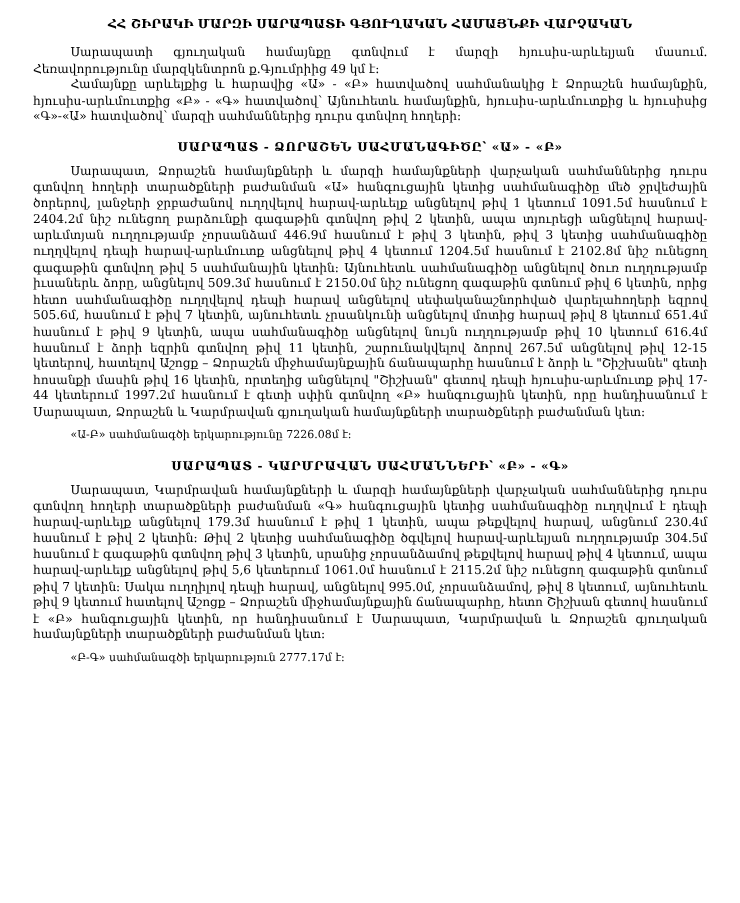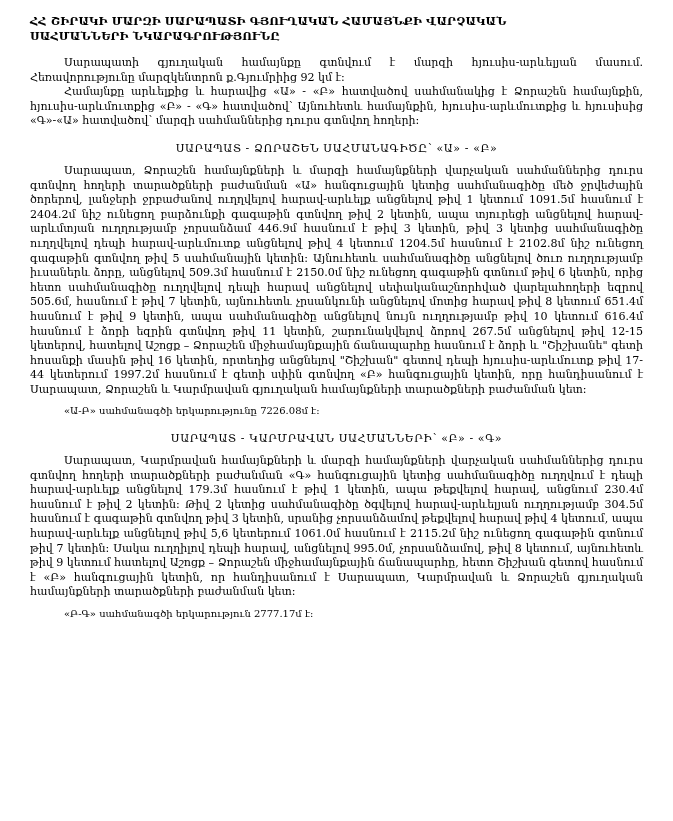--- a/index.html
+++ b/index.html
@@ -15,33 +15,33 @@
     overflow: hidden;
   }
   .page {
     width: 673px;
     height: 821px;
     position: relative;
     box-sizing: border-box;
     padding: 14px 30px 0 30px;
   }
   .doc-title {
-    text-align: left;
+    text-align: center;
     font-weight: bold;
     font-size: 11.2px;
     line-height: 15px;
     letter-spacing: 0.1px;
     margin: 0 0 2px 0;
   }
   .doc-title .line {
     display: block;
   }
   .section-heading {
     text-align: center;
-    font-weight: normal;
+    font-weight: bold;
     font-size: 11px;
     letter-spacing: 0.6px;
     margin: 13px 0 9px 0;
   }
   p.body-par {
     margin: 0;
     font-size: 11.1px;
     line-height: 14.6px;
     text-align: justify;
     text-indent: 34px;
@@ -59,26 +59,25 @@
   .spacer-sm { height: 7px; }
   .spacer-md { height: 10px; }
 </style>
 </head>
 <body>
 
 <div class="page">
 
   <div class="doc-title">
     <span class="line">ՀՀ ՇԻՐԱԿԻ ՄԱՐԶԻ ՍԱՐԱՊԱՏԻ ԳՅՈՒՂԱԿԱՆ ՀԱՄԱՅՆՔԻ ՎԱՐՉԱԿԱՆ</span>
-    <span class="line">ՍԱՀՄԱՆՆԵՐԻ ՆԿԱՐԱԳՐՈՒԹՅՈՒՆԸ</span>
   </div>
 
   <div class="spacer-md"></div>
 
-  <p class="body-par">Սարապատի գյուղական համայնքը գտնվում է մարզի հյուսիս-արևելյան մասում. Հեռավորությունը մարզկենտրոն ք.Գյումրիից 92 կմ է:</p>
+  <p class="body-par">Սարապատի գյուղական համայնքը գտնվում է մարզի հյուսիս-արևելյան մասում. Հեռավորությունը մարզկենտրոն ք.Գյումրիից 49 կմ է:</p>
   <p class="body-par">Համայնքը արևելքից և հարավից «Ա» - «Բ» հատվածով սահմանակից է Ձորաշեն համայնքին, հյուսիս-արևմուտքից «Բ» - «Գ» հատվածով՝ Այնուհետև համայնքին, հյուսիս-արևմուտքից և հյուսիսից «Գ»-«Ա» հատվածով՝ մարզի սահմաններից դուրս գտնվող հողերի:</p>
 
   <div class="section-heading">ՍԱՐԱՊԱՏ - ՁՈՐԱՇԵՆ ՍԱՀՄԱՆԱԳԻԾԸ՝ «Ա» - «Բ»</div>
 
   <p class="body-par">Սարապատ, Ձորաշեն համայնքների և մարզի համայնքների վարչական սահմաններից դուրս գտնվող հողերի տարածքների բաժանման «Ա» հանգուցային կետից սահմանագիծը մեծ ջրվեժային ծորերով, լանջերի ջրբաժանով ուղղվելով հարավ-արևելք անցնելով թիվ 1 կետում 1091.5մ հասնում է 2404.2մ նիշ ունեցող բարձունքի գագաթին գտնվող թիվ 2 կետին, ապա տյուրեցի անցնելով հարավ-արևմտյան ուղղությամբ չորսանձամ 446.9մ հասնում է թիվ 3 կետին, թիվ 3 կետից սահմանագիծը ուղղվելով դեպի հարավ-արևմուտք անցնելով թիվ 4 կետում 1204.5մ հասնում է 2102.8մ նիշ ունեցող գագաթին գտնվող թիվ 5 սահմանային կետին: Այնուհետև սահմանագիծը անցնելով ծուռ ուղղությամբ իւսաներև ձորը, անցնելով 509.3մ հասնում է 2150.0մ նիշ ունեցող գագաթին գտնում թիվ 6 կետին, որից հետո սահմանագիծը ուղղվելով դեպի հարավ անցնելով սեփականաշնորհված վարելահողերի եզրով 505.6մ, հասնում է թիվ 7 կետին, այնուհետև չրսանկունի անցնելով մոտից հարավ թիվ 8 կետում 651.4մ հասնում է թիվ 9 կետին, ապա սահմանագիծը անցնելով նույն ուղղությամբ թիվ 10 կետում 616.4մ հասնում է ձորի եզրին գտնվող թիվ 11 կետին, շարունակվելով ձորով 267.5մ անցնելով թիվ 12-15 կետերով, հատելով Աշոցք – Ձորաշեն միջհամայնքային ճանապարհը հասնում է ձորի և "Շիշխանե" գետի հոսանքի մասին թիվ 16 կետին, որտեղից անցնելով "Շիշխան" գետով դեպի հյուսիս-արևմուտք թիվ 17-44 կետերում 1997.2մ հասնում է գետի սփին գտնվող «Բ» հանգուցային կետին, որը հանդիսանում է Սարապատ, Ձորաշեն և Կարմրավան գյուղական համայնքների տարածքների բաժանման կետ:</p>
 
   <div class="spacer-sm"></div>
 
   <p class="quoted-line">«Ա-Բ» սահմանագծի երկարությունը 7226.08մ է:</p>
 

